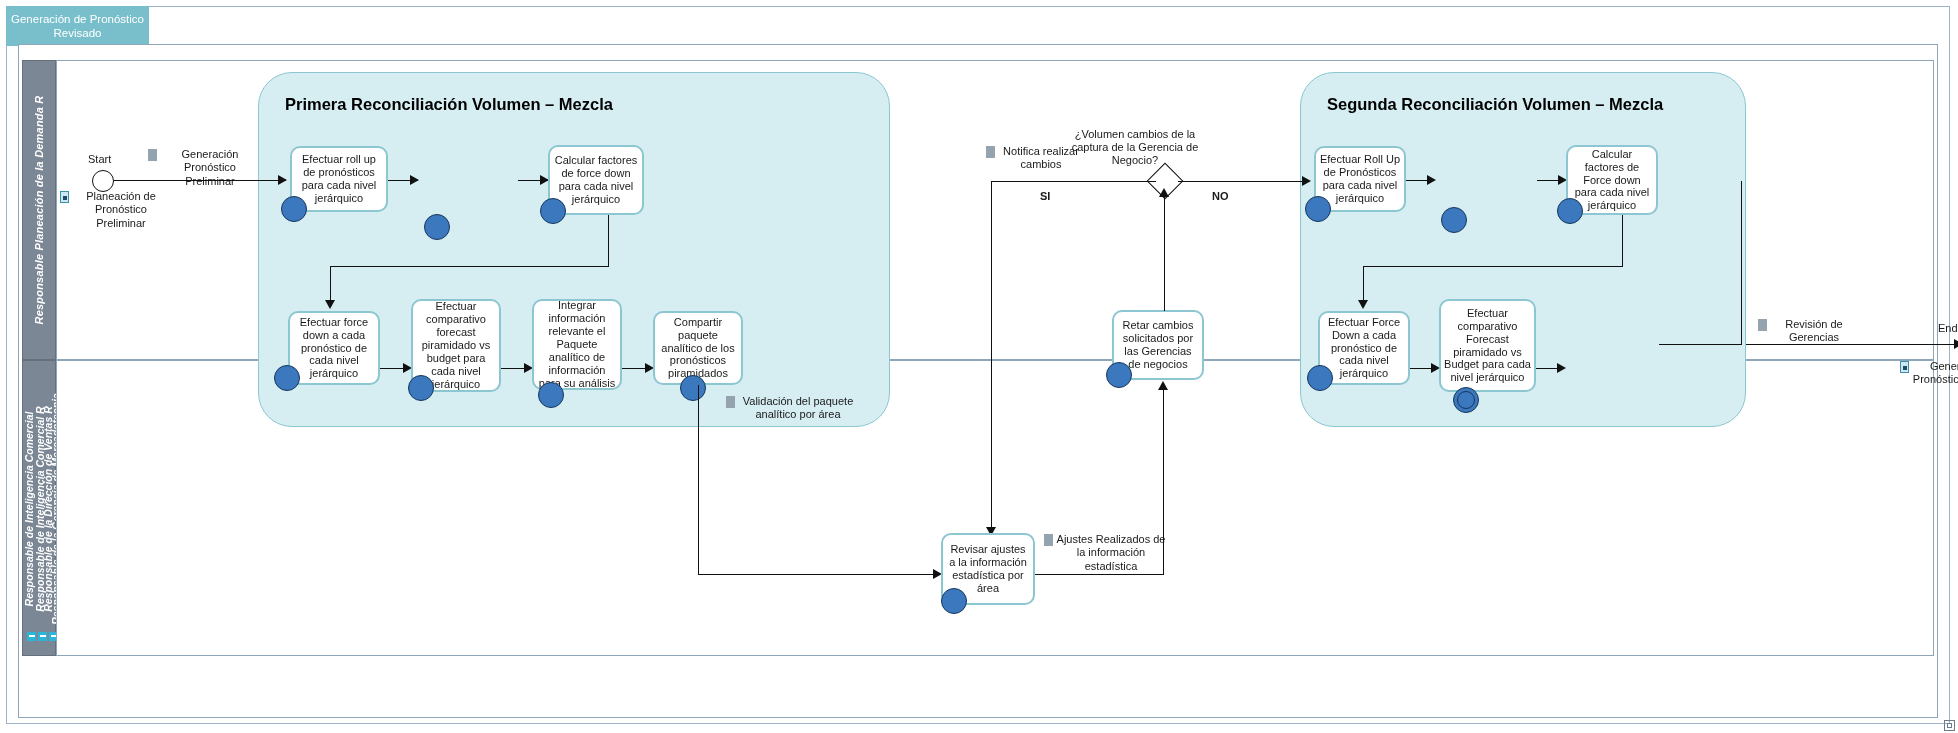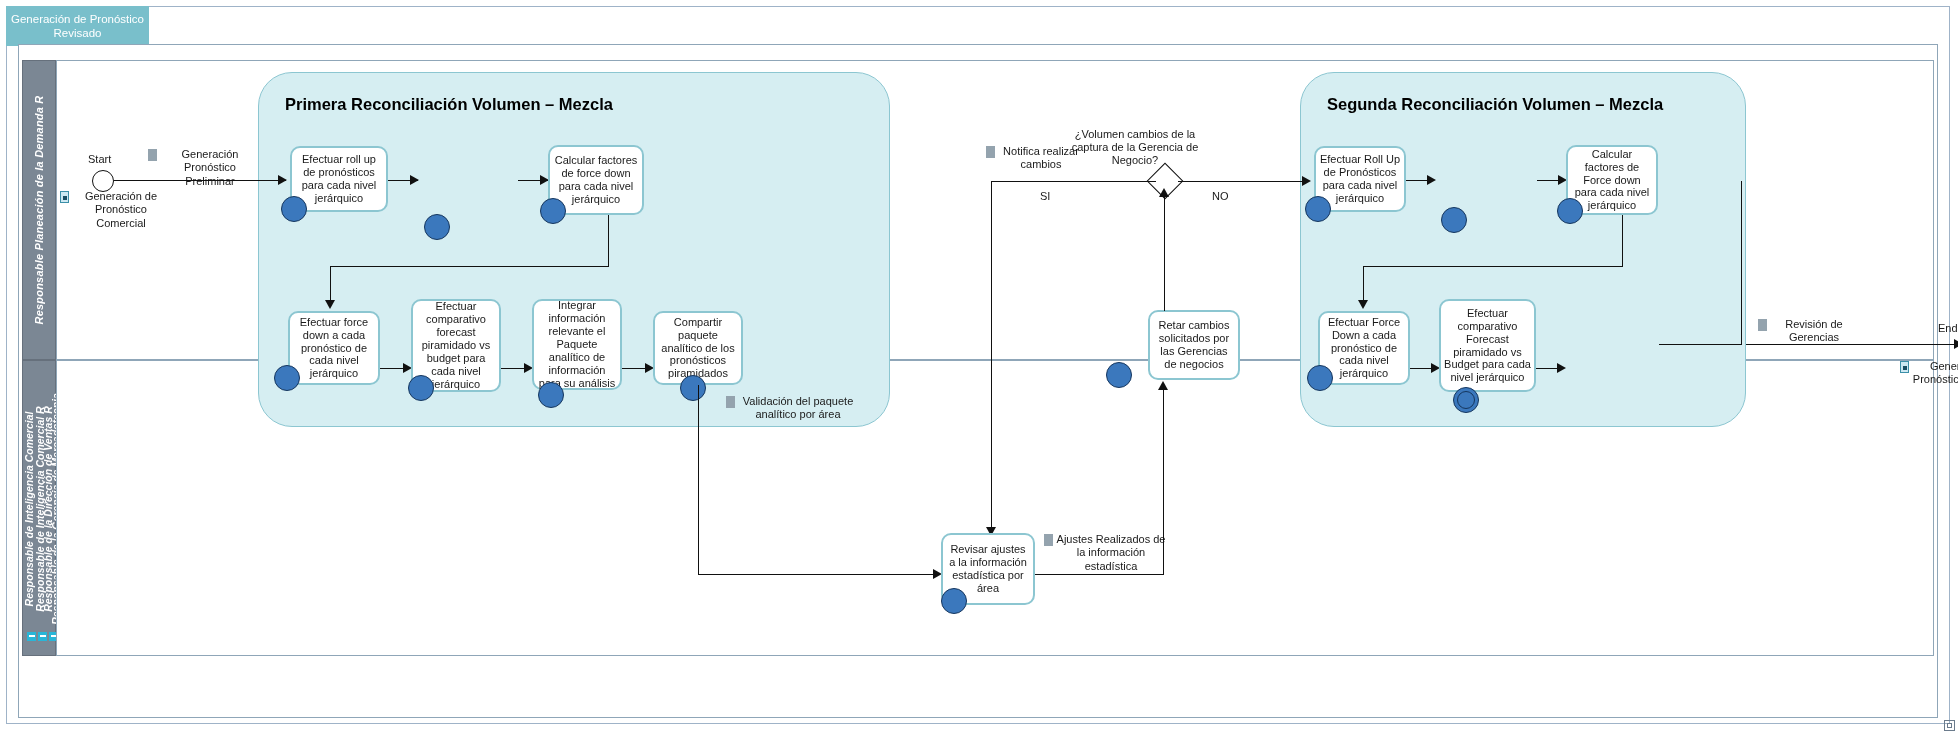--- a/index.html
+++ b/index.html
@@ -96,21 +96,21 @@
   }
 
   
   .gateway{
     position:absolute; width:26px; height:26px; background:#fff;
     border:1.3px solid #111; transform:rotate(45deg);
   }
   .gw-label{
     position:absolute; text-align:center; font-size:11px; line-height:1.2; color:#1a1a1a;
   }
-  .flow-label{ position:absolute; font-size:11px; color:#1a1a1a; }
+  .flow-label{ position:absolute; font-size:11px; color:#1a1a1a;font-weight:bold; }
 
   
   .anno{
     position:absolute; display:flex; align-items:flex-start; gap:3px;
     font-size:11px; line-height:1.22; color:#1a1a1a;
   }
   .anno .glyph{
     flex:0 0 auto; width:9px; height:12px; background:#94a3ae; margin-top:1px;
   }
   .anno .glyph.msg{
@@ -189,21 +189,21 @@
 
   <div class="group" id="group2">
     <div class="group-title">Segunda Reconciliación Volumen – Mezcla</div>
   </div>
 
   <div class="evt-label" style="left:88px; top:153px;">Start</div>
   <div class="evt-start" style="left:92px; top:170px;"></div>
 
   <div class="anno" style="left:60px; top:190px; width:110px; justify-content:center;">
     <span class="glyph msg"></span>
-    <span class="atxt">Generación de Pronóstico Comercial</span>
+    <span class="atxt">Planeación de Pronóstico Preliminar</span>
   </div>
 
   <div class="anno" style="left:148px; top:148px; width:112px; justify-content:center;">
     <span class="glyph"></span>
     <span class="atxt">Generación Pronóstico Preliminar</span>
   </div>
 
   <div class="h" style="left:114px; top:180px; width:172px;"></div>
   <div class="arrow r" style="left:278px; top:175px;"></div>
 
@@ -267,21 +267,21 @@
     <span class="atxt">Notifica realizar cambios</span>
   </div>
 
   <div class="h" style="left:991px; top:181px; width:165px;"></div>
   <div class="v" style="left:991px; top:181px; height:353px;"></div>
   <div class="arrow d" style="left:986px; top:527px;"></div>
 
   <div class="h" style="left:1178px; top:181px; width:131px;"></div>
   <div class="arrow r" style="left:1302px; top:176px;"></div>
 
-  <div class="task" style="left:1148px; top:310px; width:92px; height:70px;">Retar cambios solicitados por las Gerencias de negocios</div>
+  <div class="task" style="left:1112px; top:310px; width:92px; height:70px;">Retar cambios solicitados por las Gerencias de negocios</div>
   <div class="dot" style="left:1106px; top:362px;"></div>
 
   <div class="v" style="left:1164px; top:195px; height:116px;"></div>
   <div class="arrow u" style="left:1159px; top:188px;"></div>
 
   <div class="task" style="left:941px; top:533px; width:94px; height:72px;">Revisar ajustes a la información estadística por área</div>
   <div class="dot" style="left:941px; top:588px;"></div>
 
   <div class="anno" style="left:1044px; top:533px; width:122px; justify-content:flex-start;">
     <span class="glyph"></span>

